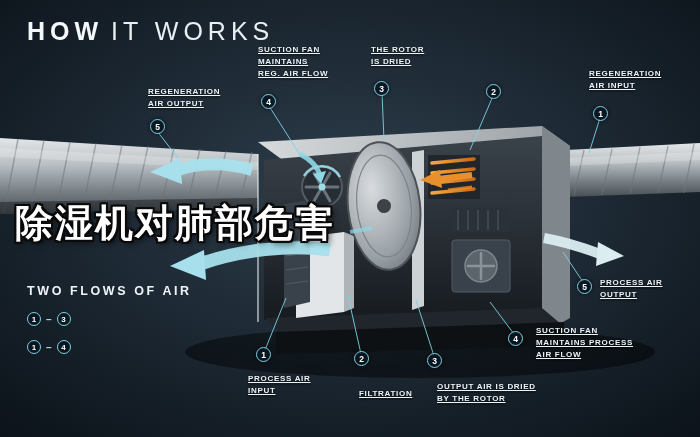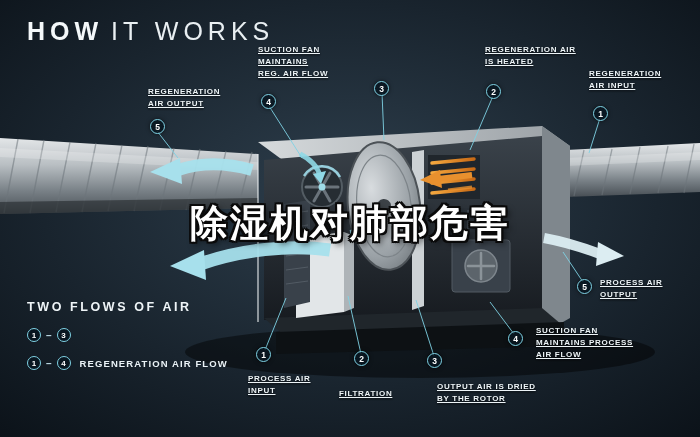--- a/index.html
+++ b/index.html
@@ -13,29 +13,29 @@
   #title .r { font-weight:400; margin-left:8px; color:#e9eff2; }
 
   .co-label { position:absolute; color:#edf4f7; font-size:8px; letter-spacing:.7px; line-height:1.5;
               white-space:pre-line; font-weight:700; text-shadow:0 1px 2px rgba(0,0,0,.8);text-decoration:underline; }
   .co-num { position:absolute; width:15px; height:15px; border:1.5px solid #7fd2e4; border-radius:50%;
             background:rgba(8,22,32,.88); color:#fff; font-size:8.5px; font-weight:700;
             display:flex; align-items:center; justify-content:center;
             box-shadow:0 0 4px rgba(0,0,0,.6); }
 
   #legend { position:absolute; left:27px; top:284px; }
-  #legend .lt { font-size:12.5px; font-weight:700; letter-spacing:2.6px; color:#eef4f7;margin-top:16px; }
+  #legend .lt { font-size:12.5px; font-weight:700; letter-spacing:2.6px; color:#eef4f7; }
   .lrow { display:flex; align-items:center; margin-top:14px; }
   .lnum { width:14px; height:14px; border:1.5px solid #7fd2e4; border-radius:50%;
           background:rgba(8,22,32,.88); color:#fff; font-size:8px; font-weight:700;
           display:flex; align-items:center; justify-content:center; }
   .ldash { color:#bcd9e4; margin:0 5px; font-size:10px; font-weight:700; }
   .llabel { margin-left:9px; font-size:9.5px; font-weight:700; letter-spacing:1.1px; color:#eaf2f6; }
 
-  #watermark { position:absolute; left:0; right:0; top:198px; text-align:center;
+  #watermark { position:absolute; left:15px; right:0; top:198px; text-align:left;
                font-size:38px; font-weight:700; color:#ffffff; letter-spacing:2px;
                font-family:"DejaVu Sans", sans-serif;
                text-shadow:2px 0 0 #0a0a0a,-2px 0 0 #0a0a0a,0 2px 0 #0a0a0a,0 -2px 0 #0a0a0a,
                            2px 2px 0 #0a0a0a,-2px -2px 0 #0a0a0a,2px -2px 0 #0a0a0a,-2px 2px 0 #0a0a0a,
                            3px 3px 6px rgba(0,0,0,.7); }
 </style>
 </head>
 <body>
 
 <div id="stage">
@@ -231,60 +231,59 @@
 
   <div class="co-label" style="left:148px;top:86px">REGENERATION
 AIR OUTPUT</div>
   <div class="co-num" style="left:150px;top:119px">5</div>
 
   <div class="co-label" style="left:258px;top:44px">SUCTION FAN
 MAINTAINS
 REG. AIR FLOW</div>
   <div class="co-num" style="left:261px;top:94px">4</div>
 
+  <div class="co-label" style="left:371px;top:44px">THE ROTOR
+IS DRIED</div>
   <div class="co-num" style="left:374px;top:81px">3</div>
 
-  <div class="co-label" style="left:485px;top:44px">REGENERATION AIR
-IS HEATED</div>
   <div class="co-num" style="left:486px;top:84px">2</div>
 
   <div class="co-label" style="left:589px;top:68px">REGENERATION
 AIR INPUT</div>
   <div class="co-num" style="left:593px;top:106px">1</div>
 
   <div class="co-num" style="left:577px;top:279px">5</div>
   <div class="co-label" style="left:600px;top:277px">PROCESS AIR
 OUTPUT</div>
 
   <div class="co-num" style="left:508px;top:331px">4</div>
   <div class="co-label" style="left:536px;top:325px">SUCTION FAN
 MAINTAINS PROCESS
 AIR FLOW</div>
 
   <div class="co-num" style="left:427px;top:353px">3</div>
   <div class="co-label" style="left:437px;top:381px">OUTPUT AIR IS DRIED
 BY THE ROTOR</div>
 
   <div class="co-num" style="left:354px;top:351px">2</div>
-  <div class="co-label" style="left:339px;top:388px">FILTRATION</div>
+  <div class="co-label" style="left:359px;top:388px">FILTRATION</div>
 
   <div class="co-num" style="left:256px;top:347px">1</div>
   <div class="co-label" style="left:248px;top:373px">PROCESS AIR
 INPUT</div>
 
   <div id="legend">
     <div class="lt">TWO FLOWS OF AIR</div>
     <div class="lrow">
       <span class="lnum">1</span>
       <span class="ldash">–</span>
       <span class="lnum">3</span>
     </div>
     <div class="lrow">
       <span class="lnum">1</span>
       <span class="ldash">–</span>
       <span class="lnum">4</span>
-      <span class="llabel">REGENERATION AIR FLOW</span>
     </div>
   </div>
 
   <div id="watermark">除湿机对肺部危害</div>
 
 </div>
 
 </body></html>

